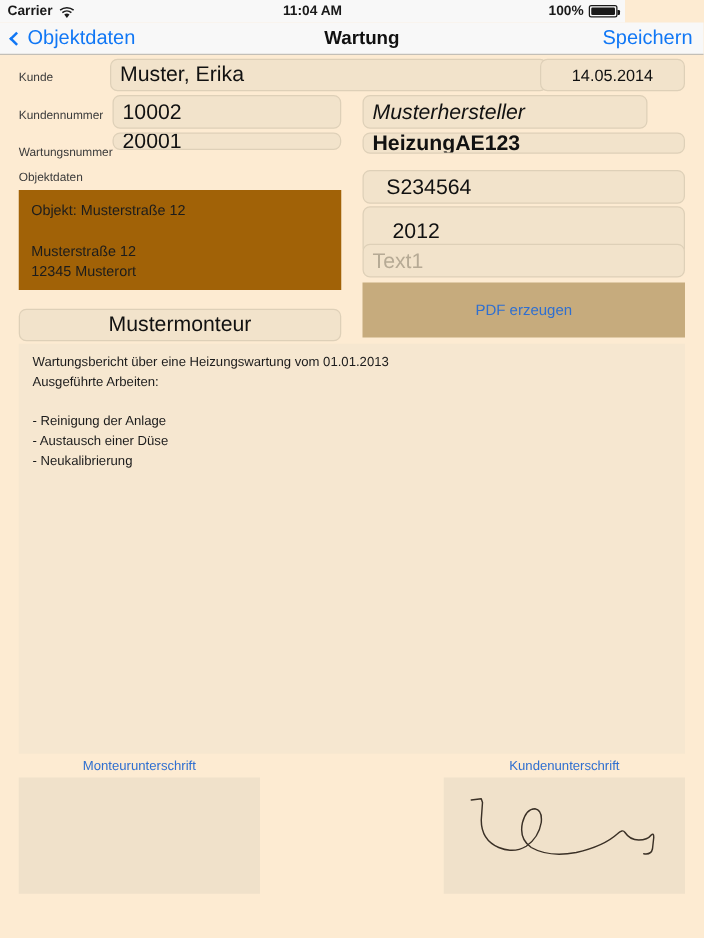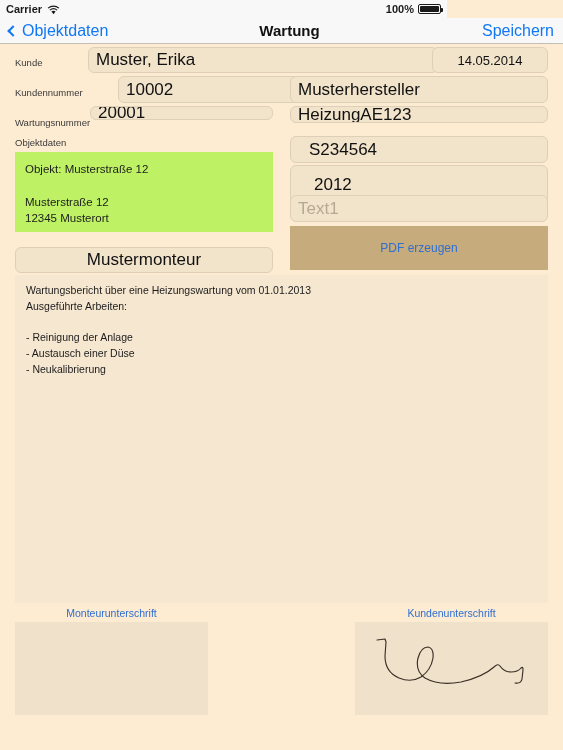--- a/index.html
+++ b/index.html
@@ -6,21 +6,21 @@
   html, body {
     width: 563px; height: 750px;
     background: #fdebd2;
     font-family: "Liberation Sans", sans-serif;
     overflow: hidden;
   }
   #app { position: relative; width: 563px; height: 750px; background: #fdebd2; }
 
   
   .statusbar {
-    position: absolute; left: 0; top: 0; width: 447px; height: 18px;
+    position: absolute; left: 0; top: 0; width: 500px; height: 18px;
     background: #f8f8f8;
     display: flex; align-items: center;
     font-size: 11px; color: #1a1a1a;
     padding: 0 6px;
   }
   .sb-left { display: flex; align-items: center; gap: 5px; }
   .sb-center { position: absolute; left: 0; right: 0; text-align: center;
                font-size: 11px; font-weight: bold; color: #1a1a1a; }
   .sb-right { margin-left: auto; display: flex; align-items: center; gap: 4px; z-index: 2; }
   .carrier-txt { font-weight: bold; font-size: 11px; }
@@ -71,21 +71,21 @@
     display: flex; align-items: center;
     padding: 0 7px;
     overflow: hidden; white-space: nowrap;
   }
   .field.placeholder { color: #b6aa95; }
   .field.center { justify-content: center; }
   .field.sm { font-size: 13px; }
 
   .textblock {
     position: absolute;
-    background: #bef264;
+    background: #a16207;
     font-size: 11.5px;
     color: #1c1c1c;
     line-height: 1.42;
     padding: 9px 10px;
     white-space: pre-wrap;
     overflow: hidden;
   }
   .bigtext {
     position: absolute;
     background: #f6e7d0;
@@ -121,20 +121,21 @@
     <div class="sb-left">
       <span class="carrier-txt">Carrier</span>
       <span class="wifi-icon">
         <svg viewBox="0 0 13 10" width="13" height="10">
           <path d="M6.5 9.3 L4.4 6.6 a3.4 3.4 0 0 1 4.2 0 Z" fill="#1a1a1a"></path>
           <path d="M2.9 5.1 a5.6 5.6 0 0 1 7.2 0" stroke="#1a1a1a" stroke-width="1.2" fill="none"></path>
           <path d="M1.1 3.1 a8.4 8.4 0 0 1 10.8 0" stroke="#1a1a1a" stroke-width="1.2" fill="none"></path>
         </svg>
       </span>
     </div>
+    <div class="sb-center">11:04 AM</div>
     <div class="sb-right">
       <span class="batt-pct">100%</span>
       <span class="battery">
           <i></i>
         </span>
     </div>
   </div>
 
   <div class="navbar">
     <div class="nav-back">
@@ -145,26 +146,26 @@
     <div class="nav-right">Speichern</div>
   </div>
 
   <div class="body">
 
     <div class="lbl" style="left:15px; top:13px;">Kunde</div>
     <div class="field" style="left:88px; top:3px; width:350px; height:26px;">Muster, Erika</div>
     <div class="field sm center" style="left:432px; top:3px; width:116px; height:26px;">14.05.2014</div>
 
     <div class="lbl" style="left:15px; top:43px;">Kundennummer</div>
-    <div class="field" style="left:90px; top:32px; width:183px; height:27px;margin-left:28px;">10002</div>
-    <div class="field" style="left:290px; top:32px; width:258px; height:27px;">Musterhersteller</div>
+    <div class="field" style="left:90px; top:32px; width:183px; height:27px;">10002</div>
+    <div class="field" style="left:290px; top:32px; width:228px; height:27px;font-style:italic;">Musterhersteller</div>
 
     <div class="lbl" style="left:15px; top:73px;">Wartungsnummer</div>
     <div class="field" style="left:90px; top:62px; width:183px; height:14px;">20001</div>
-    <div class="field" style="left:290px; top:62px; width:258px; height:17px;">HeizungAE123</div>
+    <div class="field" style="left:290px; top:62px; width:258px; height:17px;font-weight:bold;">HeizungAE123</div>
 
     <div class="lbl" style="left:15px; top:93px;">Objektdaten</div>
     <div class="field" style="left:290px; top:92px; width:258px; height:27px;padding-left:18px;">S234564</div>
 
     <div class="textblock" style="left:15px; top:108px; width:258px; height:80px;">Objekt: Musterstraße 12
 
 Musterstraße 12
 12345 Musterort</div>
 
     <div class="field" style="left:290px; top:121px; width:258px; height:40px;padding-left:23px;">2012</div>

